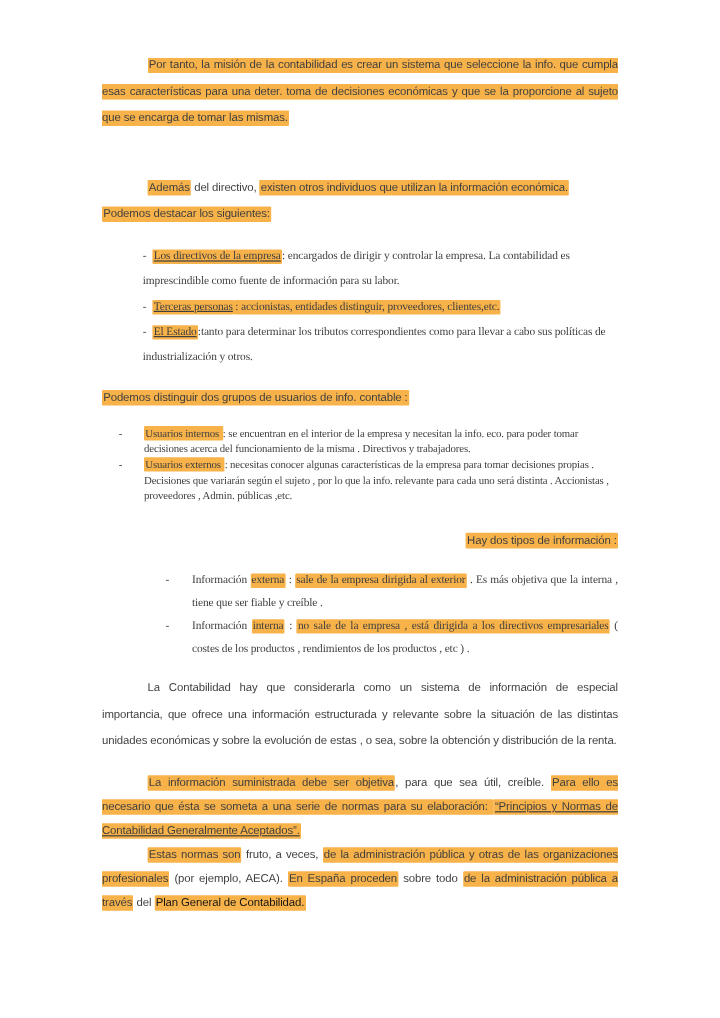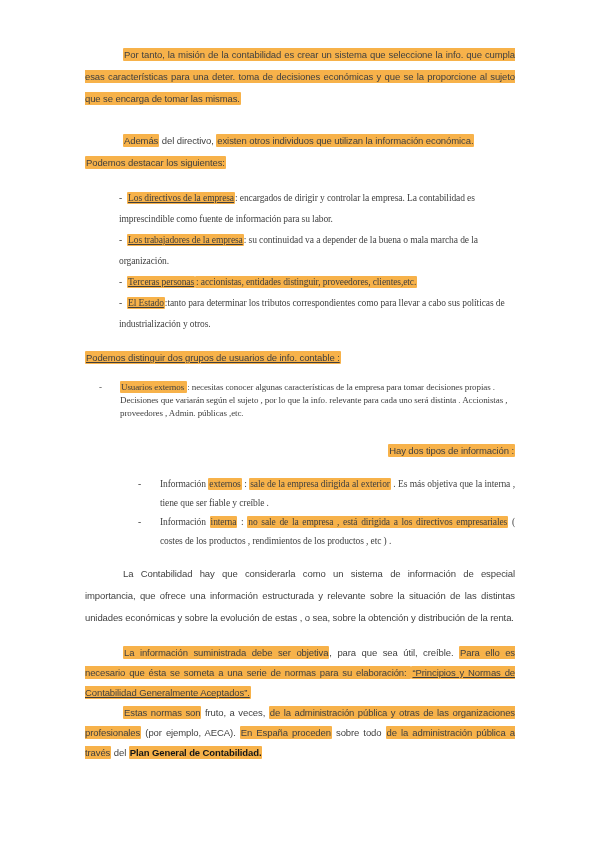--- a/index.html
+++ b/index.html
@@ -32,41 +32,41 @@
   .lb .item { padding-left: 35px; text-indent: -21px; font-size: 9px; line-height: 13px; }
   .lb .dash { display: inline-block; width: 21px; text-indent: 0; }
   .lc .item { padding-left: 75px; text-indent: -22px; line-height: 19px; text-align: justify; }
   .lc .dash { display: inline-block; width: 22px; text-indent: 0; }
   .hl {
     background: var(--hl, #f7b24a);
     padding: 1px 1px;
     border-radius: 1px;
   }
   .u { text-decoration: underline; text-decoration-thickness: 1px; }
-  .b { font-weight: 700; color: var(--bold, #151515); }
+  .b { font-weight: 400; color: var(--bold, #151515); }
 </style>
 </head>
 <body>
 
 <div class="page">
   <div class="content">
       <div class="block p pj pi"><span class="hl ">Por tanto, la misión de la contabilidad es crear un sistema que seleccione la info. que cumpla esas características para una deter. toma de decisiones económicas y que se la proporcione al sujeto que se encarga de tomar las mismas.</span></div>
-      <div class="block p pj pi" style="margin-top: 20px;"><span class="hl ">Además</span><span class=""> del directivo, </span><span class="hl ">existen otros individuos que utilizan la información económica.</span><br><span class="hl ">Podemos destacar los siguientes:</span></div>
+      <div class="block p pj pi" style="margin-top: 36px;"><span class="hl ">Además</span><span class=""> del directivo, </span><span class="hl ">existen otros individuos que utilizan la información económica.</span><br><span class="hl ">Podemos destacar los siguientes:</span></div>
       <div class="block list la" style="margin-top: 14px;">
         <div class="item"><span class="dash">-</span><span class="hl u ">Los directivos de la empresa</span><span class="">: encargados de dirigir y controlar la empresa. La contabilidad es imprescindible como fuente de información para su labor.</span></div>
-        <div class="item"><span class="dash">-</span><span class="hl u ">Los trabajadores de la empresa</span><span class="">: su continuidad va a depender de la buena o mala marcha de la organización.</span></div>
         <div class="item"><span class="dash">-</span><span class="hl u ">Terceras personas</span><span class="hl ">: accionistas, entidades distinguir, proveedores, clientes,etc.</span></div>
         <div class="item"><span class="dash">-</span><span class="hl u ">El Estado</span><span class="">:tanto para determinar los tributos correspondientes como para llevar a cabo sus políticas de industrialización y otros.</span></div>
       </div>
-      <div class="block p pj" style="margin-top: 12px; text-decoration: underline;"><span class="hl ">Podemos distinguir dos grupos de usuarios de info. contable :</span></div>
+      <div class="block p pj" style="margin-top: 12px;"><span class="hl ">Podemos distinguir dos grupos de usuarios de info. contable :</span></div>
       <div class="block list lb" style="margin-top: 12px;">
+        <div class="item"><span class="dash">-</span><span class="hl ">Usuarios internos </span><span class="">: se encuentran en el interior de la empresa y necesitan la info. eco. para poder tomar decisiones acerca del funcionamiento de la misma . Directivos y trabajadores.</span></div>
         <div class="item"><span class="dash">-</span><span class="hl ">Usuarios externos </span><span class="">: necesitas conocer algunas características de la empresa para tomar decisiones propias . Decisiones que variarán según el sujeto , por lo que la info. relevante para cada uno será distinta . Accionistas , proveedores , Admin. públicas ,etc.</span></div>
       </div>
       <div class="block p inset35" style="margin-top: 20px;"><span class="hl ">Hay dos tipos de información :</span></div>
       <div class="block list lc" style="margin-top: 13px;">
-        <div class="item"><span class="dash">-</span><span class="">Información </span><span class="hl ">externos</span><span class=""> : </span><span class="hl ">sale de la empresa dirigida al exterior</span><span class=""> . Es más objetiva que la interna , tiene que ser fiable y creíble .</span></div>
+        <div class="item"><span class="dash">-</span><span class="">Información </span><span class="hl ">externa</span><span class=""> : </span><span class="hl ">sale de la empresa dirigida al exterior</span><span class=""> . Es más objetiva que la interna , tiene que ser fiable y creíble .</span></div>
         <div class="item"><span class="dash">-</span><span class="">Información </span><span class="hl ">interna</span><span class=""> : </span><span class="hl ">no sale de la empresa , está dirigida a los directivos empresariales</span><span class=""> ( costes de los productos , rendimientos de los productos , etc ) .</span></div>
       </div>
       <div class="block p pj pi" style="margin-top: 12px;"><span class="">La Contabilidad hay que considerarla como un sistema de información de especial importancia, que ofrece una información estructurada y relevante sobre la situación de las distintas unidades económicas y sobre la evolución de estas , o sea, sobre la obtención y distribución de la renta.</span></div>
       <div class="block p pj pi lh20" style="margin-top: 14px;"><span class="hl ">La información suministrada debe ser objetiva</span><span class="">, para que sea útil, creíble. </span><span class="hl ">Para ello es necesario que ésta se someta a una serie de normas para su elaboración: </span><span class="hl u ">“Principios y Normas de Contabilidad Generalmente Aceptados”.</span></div>
       <div class="block p pj pi lh20" style="margin-top: 0px;"><span class="hl ">Estas normas son</span><span class=""> fruto, a veces, </span><span class="hl ">de la administración pública y otras de las organizaciones profesionales</span><span class=""> (por ejemplo, AECA). </span><span class="hl ">En España proceden</span><span class=""> sobre todo </span><span class="hl ">de la administración pública a través</span><span class=""> del </span><span class="hl b ">Plan General de Contabilidad.</span></div>
     </div>
 </div>
 
 </body></html>

